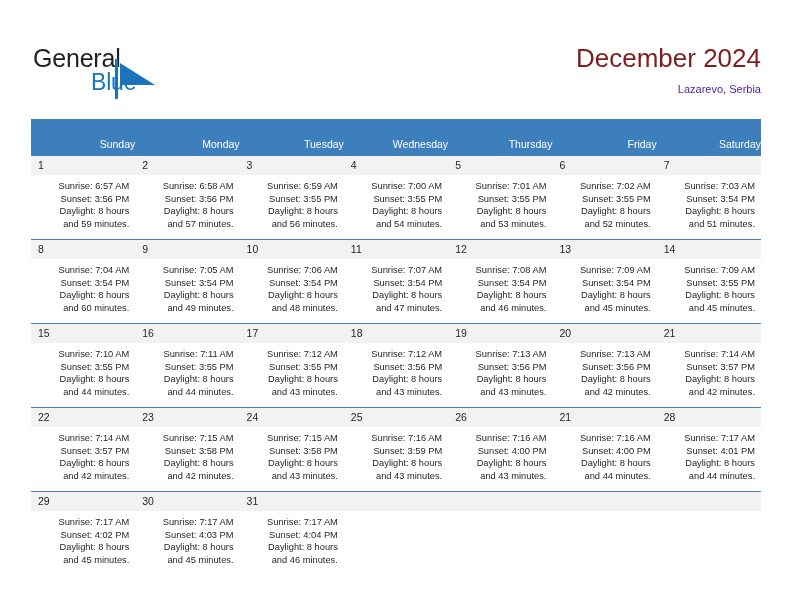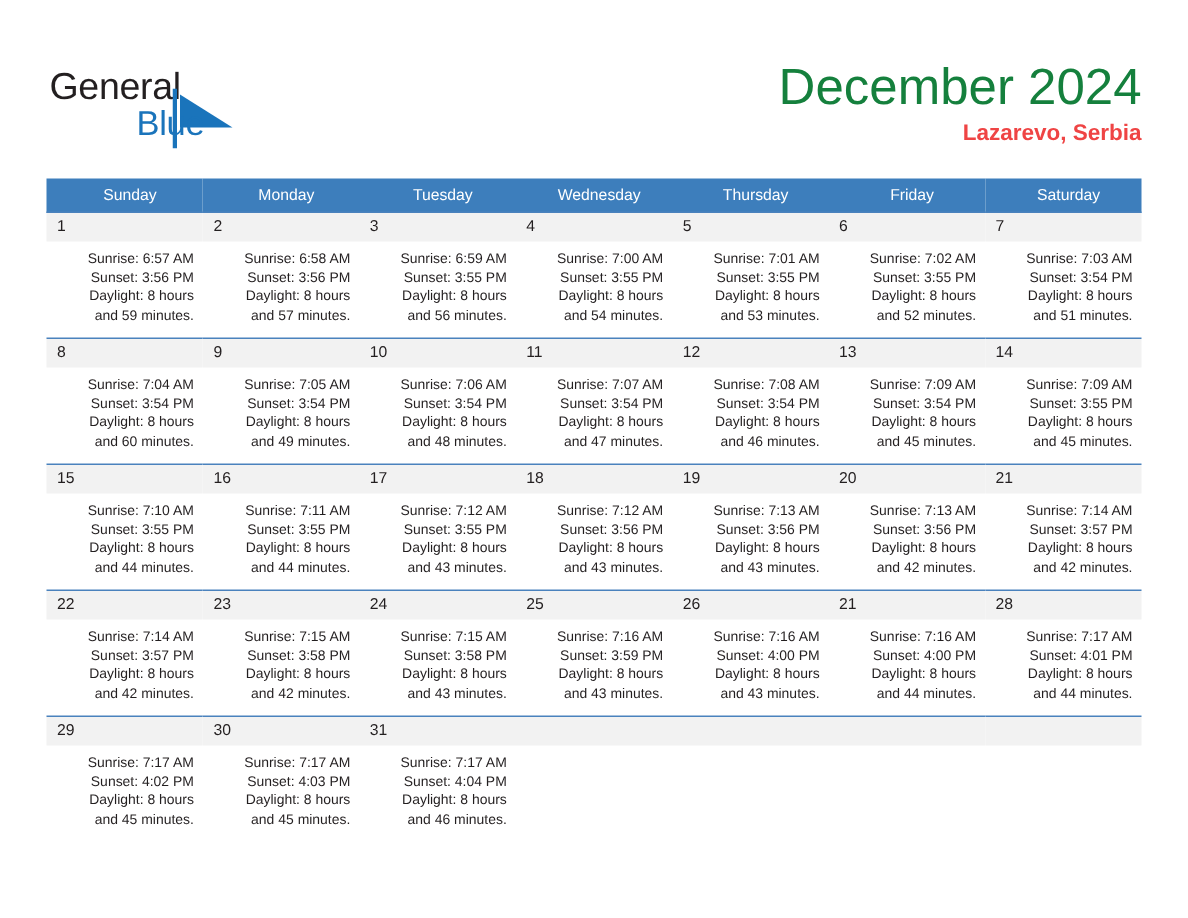--- a/index.html
+++ b/index.html
@@ -65,50 +65,49 @@
     height: 40px;
   }
 
   .title-block {
     position: absolute;
     right: 0;
     top: -4px;
     text-align: right;
   }
   .cal-title {
-    font-size: 34px;
-    color: #15803d;
+    font-size: 26px;
+    color: #7f1d1d;
     line-height: 36px;
     white-space: nowrap;
   }
   .cal-subtitle {
-    font-size: 15px;
-    color: #ef4444;
+    font-size: 11px;
+    color: #4c1d95;
     line-height: 22px;
     margin-top: 2px;
     white-space: nowrap;
-    font-weight: bold;
   }
 
   
   .calendar {
     position: absolute;
     left: 31px;
     top: 105px;
     width: 730px;
     border-collapse: collapse;
     table-layout: fixed;
   }
   .calendar th {
     background: #3d7ebc;
     color: #ffffff;
     font-size: 10.5px;
     font-weight: normal;
-    text-align: center;
-    padding: 5px 0 5px 7px;
+    text-align: right;
+    padding: 19px 0 5px 7px;
     height: 11px;
     border: none;
   }
   .calendar td {
     vertical-align: top;
     padding: 0;
     border-top: 1px solid #3d7ebc;
     border-left: none;
     border-right: none;
     border-bottom: none;

